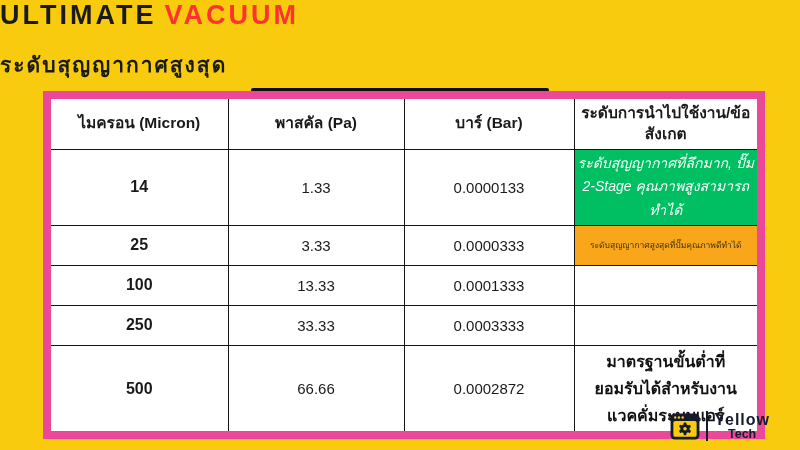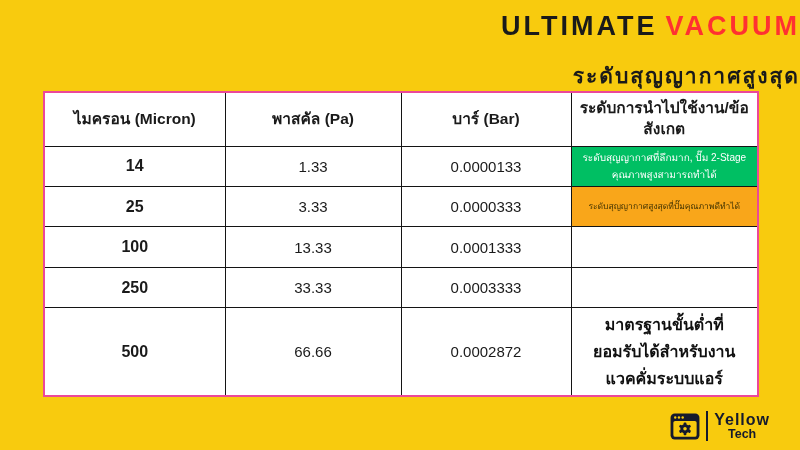--- a/index.html
+++ b/index.html
@@ -9,54 +9,54 @@
     --table-bg:#FFFFFF; --logo-navy:#151A2D;
   }
   *{box-sizing:border-box;}
   html,body{margin:0;padding:0;}
   body{
     width:800px;height:450px;overflow:hidden;position:relative;
     background:var(--page-bg);
     font-family:"Liberation Sans","DejaVu Sans",sans-serif;
     color:var(--ink);
   }
-  .header{ text-align:right; padding-top:11px; }
+  .header{ text-align:left; }
   .title{
     margin:0; font-size:27px; font-weight:800; letter-spacing:3px;
     color:var(--ink); line-height:30px;
   }
   .title .accent{ color:var(--title-accent); margin-left:8px; }
   .subtitle{
     font-size:21px; font-weight:600; letter-spacing:2px;
     margin-top:18px; color:var(--ink);
   }
   .underline{
     width:298px; height:5px; background:#0d0d0d; margin:7px auto 0 auto;
     border-radius:2px;
   }
   table.vacuum{
     position:absolute; left:43px; top:91px; width:714px; height:306px;
     border-collapse:collapse; table-layout:fixed;
     background:var(--table-bg);
-    border:2px solid #ec4899;
+    border:8px solid #ec4899;
   }
   table.vacuum th, table.vacuum td{
     border:1.5px solid #141414; text-align:center; vertical-align:middle;
     padding:0 6px; background:var(--table-bg);
   }
   table.vacuum thead tr{ height:54px; }
   table.vacuum tbody tr{ height:40px; }
   table.vacuum tbody tr:last-child{ height:52px; }
   th{ font-size:15.5px; font-weight:800; line-height:1.35; padding:0 10px; }
   td.cell-micron{ font-weight:800; font-size:16px; }
   td.cell-pa, td.cell-bar{ font-size:15px; font-weight:500; }
   td.cell-note{ font-size:9px; }
   td.cell-note.note-green{
     background:var(--note-green-bg); color:var(--note-green-text);
-    font-size:10px; line-height:1.7; padding:2px 0;
+    font-size:14px; line-height:1.7; padding:2px 0;font-style:italic;
   }
   td.cell-note.note-orange{
     background:var(--note-orange-bg); color:var(--note-orange-text);
     font-size:8.5px; line-height:1.5; padding:10px 8px;
   }
   td.cell-note.note-bold{
     font-weight:800; font-size:16px; line-height:1.7; padding:2px 12px;
     color:#101010;
   }
   .logo{

